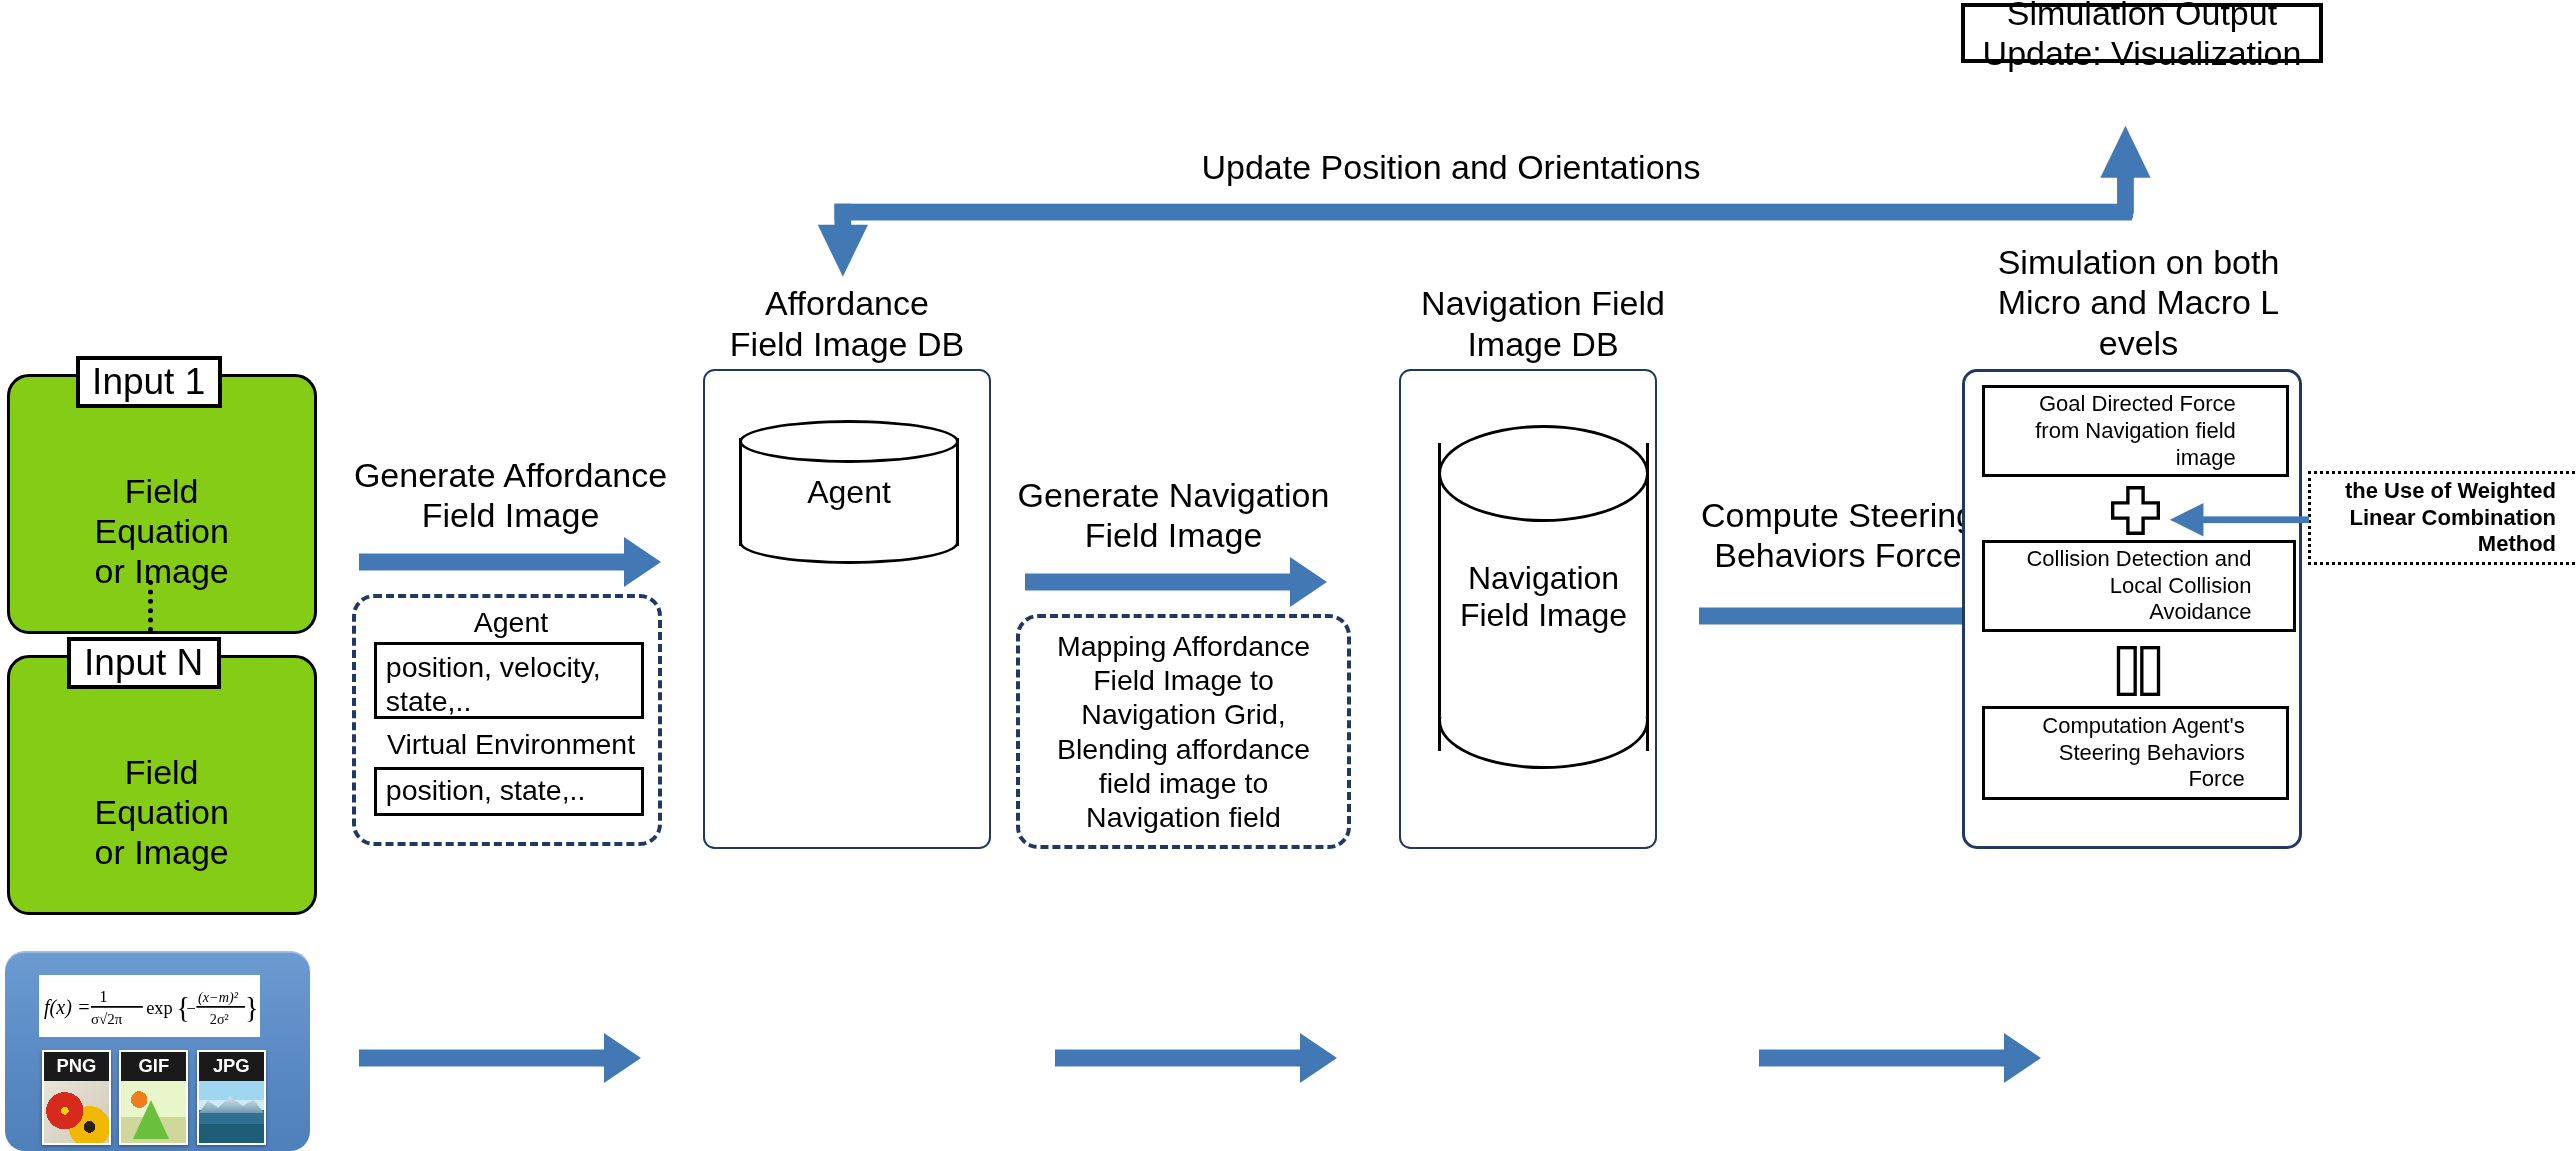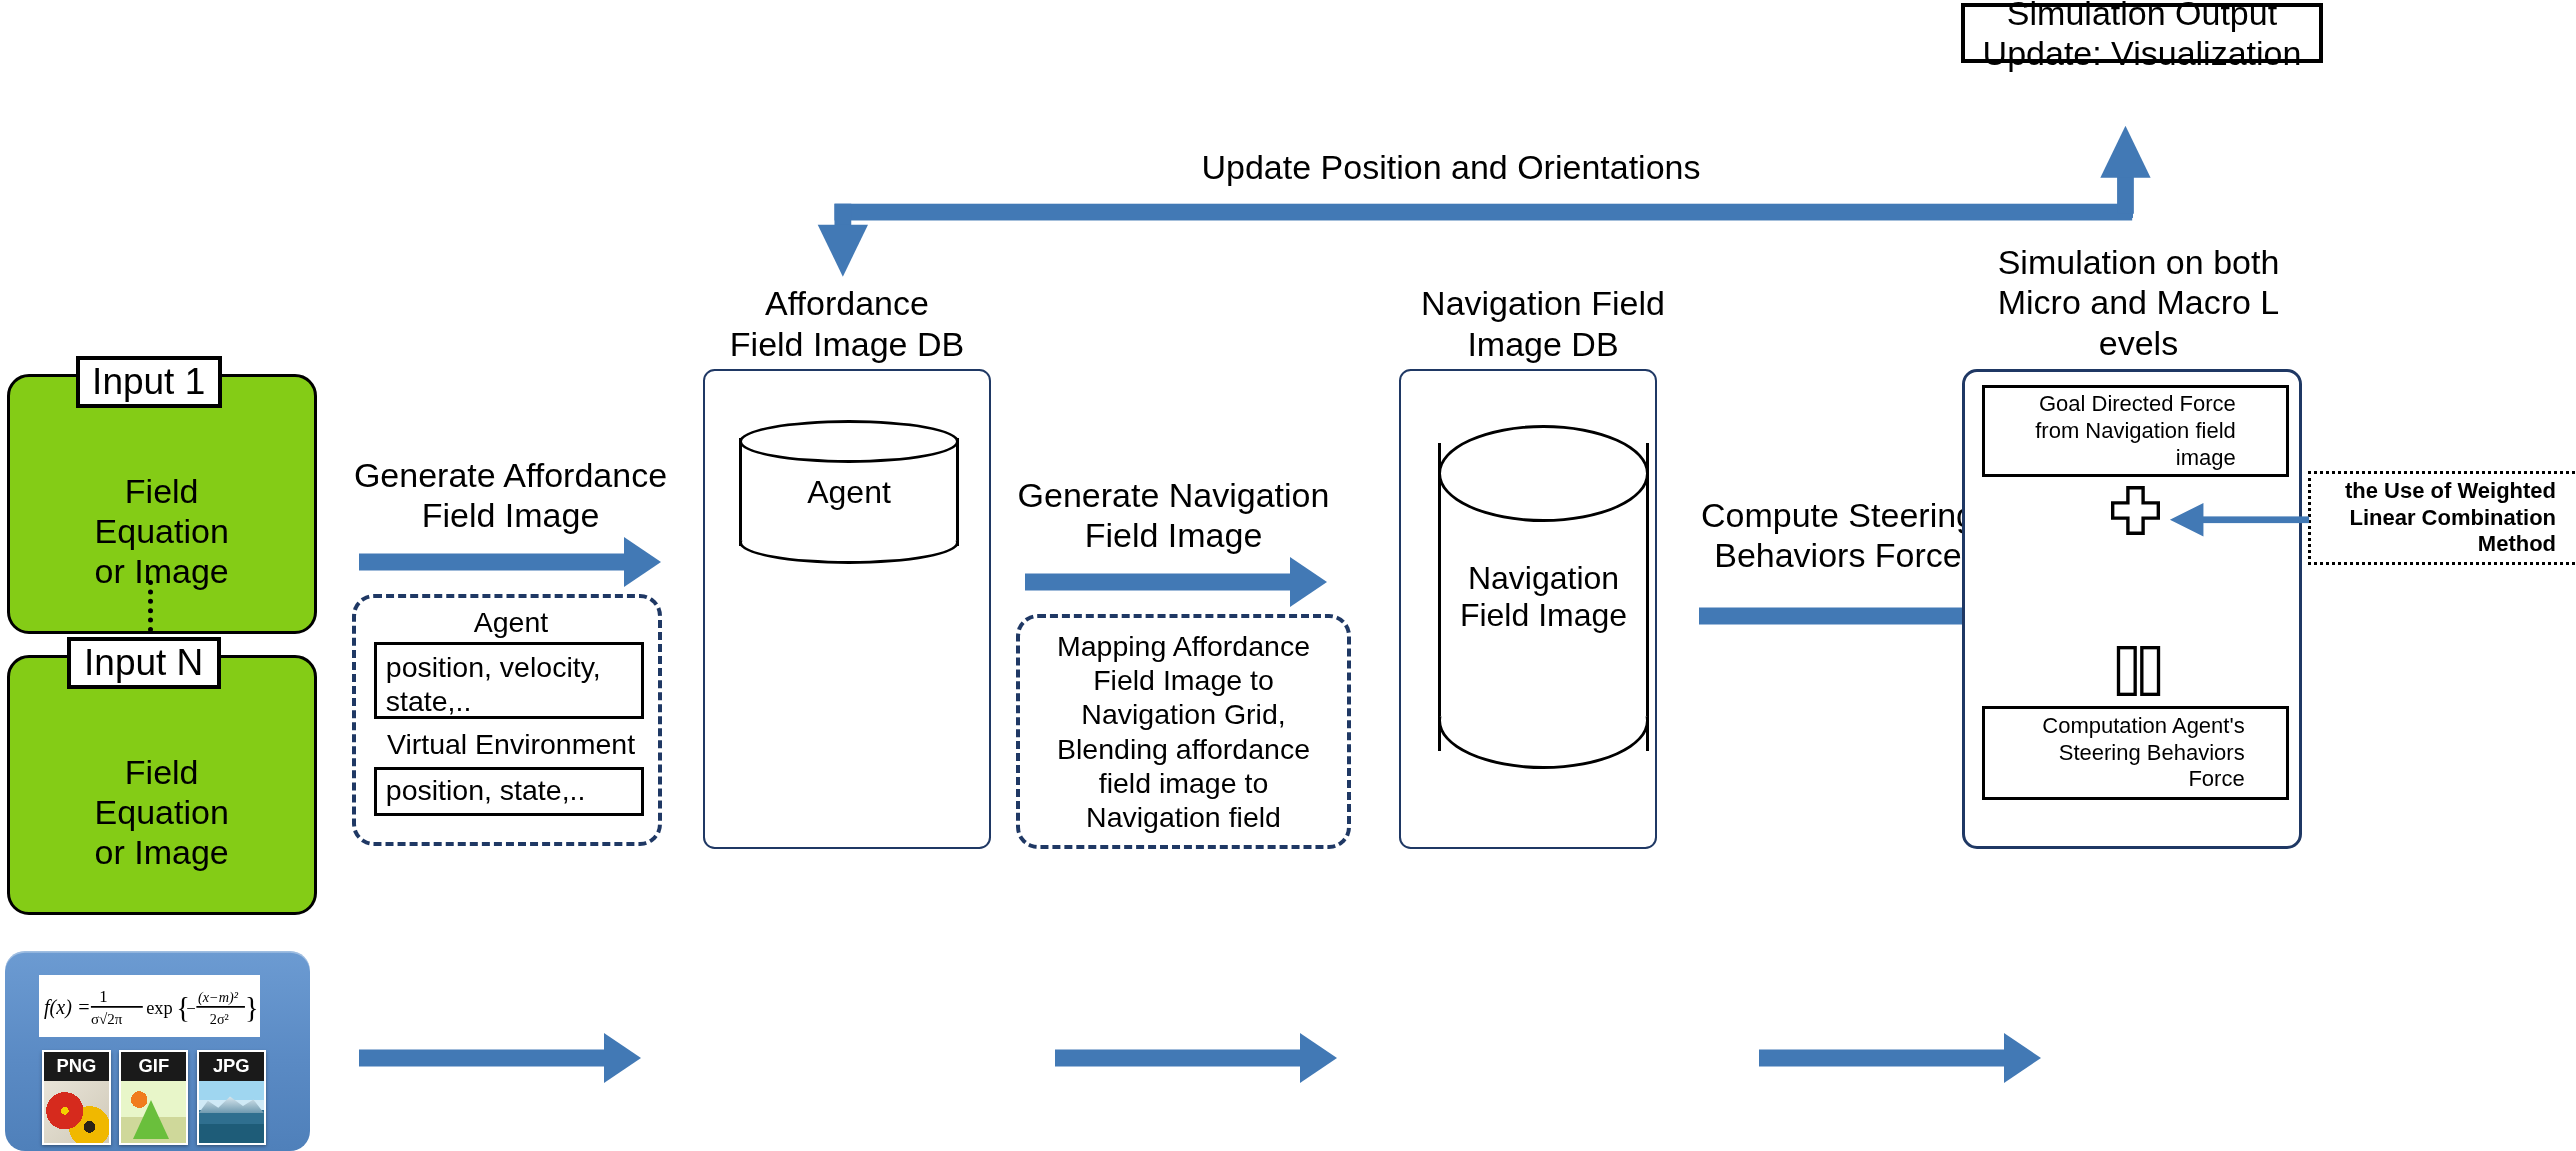--- a/index.html
+++ b/index.html
@@ -302,20 +302,25 @@
 from Navigation field
 image</div>
     </div>
 
     <div class="abs" style="left:146px;top:114px;width:49px;height:49px;">
       <svg viewBox="0 0 58 58" width="49" height="49">
         <polygon points="20,2 38,2 38,20 56,20 56,38 38,38 38,56 20,56 20,38 2,38 2,20 20,20" fill="#fff" stroke="#000" stroke-width="4"></polygon>
       </svg>
     </div>
 
+    <div class="abs hardbox ctr" style="left:17px;top:168px;width:314px;height:92px;">
+      <div class="lbl-xs">Collision Detection and
+Local Collision
+Avoidance</div>
+    </div>
 
     <div class="abs" style="left:151px;top:273px;width:45px;height:52px;">
       <svg viewBox="0 0 54 62" width="45" height="52">
         <rect x="3" y="3" width="20" height="56" fill="#fff" stroke="#000" stroke-width="4"></rect>
         <rect x="31" y="3" width="20" height="56" fill="#fff" stroke="#000" stroke-width="4"></rect>
       </svg>
     </div>
 
     <div class="abs hardbox ctr" style="left:17px;top:334px;width:307px;height:94px;padding-left:16px;">
       <div class="lbl-xs">Computation Agent's

